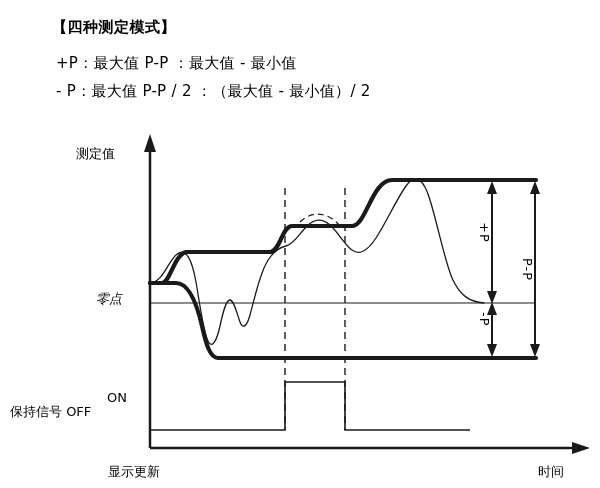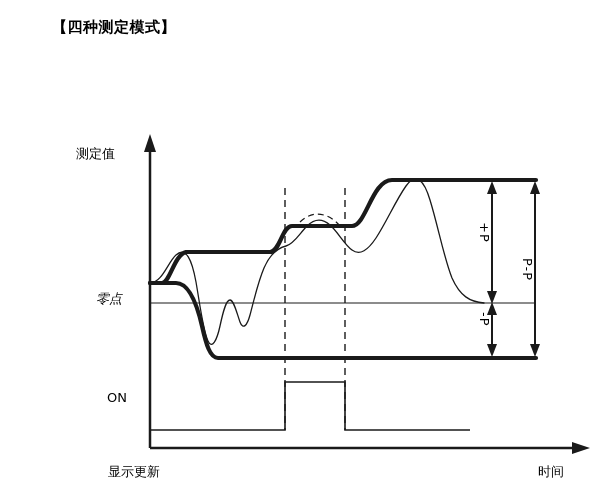--- a/index.html
+++ b/index.html
@@ -75,24 +75,27 @@
     top: 0;
   }
 </style>
 </head>
 <body>
 
 <div id="root">
 
   <div class="hdr hdr-title">【四种测定模式】</div>
 
+  <div class="formula formula-1">+P：最大值  P-P  ：最大值 - 最小值</div>
+  <div class="formula formula-2">- P：最大值  P-P / 2  ：（最大值 - 最小值）/ 2</div>
 
   <div class="lbl lbl-measured">测定值</div>
   <div class="lbl lbl-zero">零点</div>
   <div class="lbl lbl-on">ON</div>
+  <div class="lbl lbl-hold">保持信号 OFF</div>
   <div class="lbl lbl-refresh">显示更新</div>
   <div class="lbl lbl-time">时间</div>
 
   <div class="vlbl vlbl-plusp">+P</div>
   <div class="vlbl vlbl-pp">P-P</div>
   <div class="vlbl vlbl-minusp">-P</div>
 
   <svg class="diagram" width="600" height="488" viewBox="0 0 600 488">
 
     <g>

